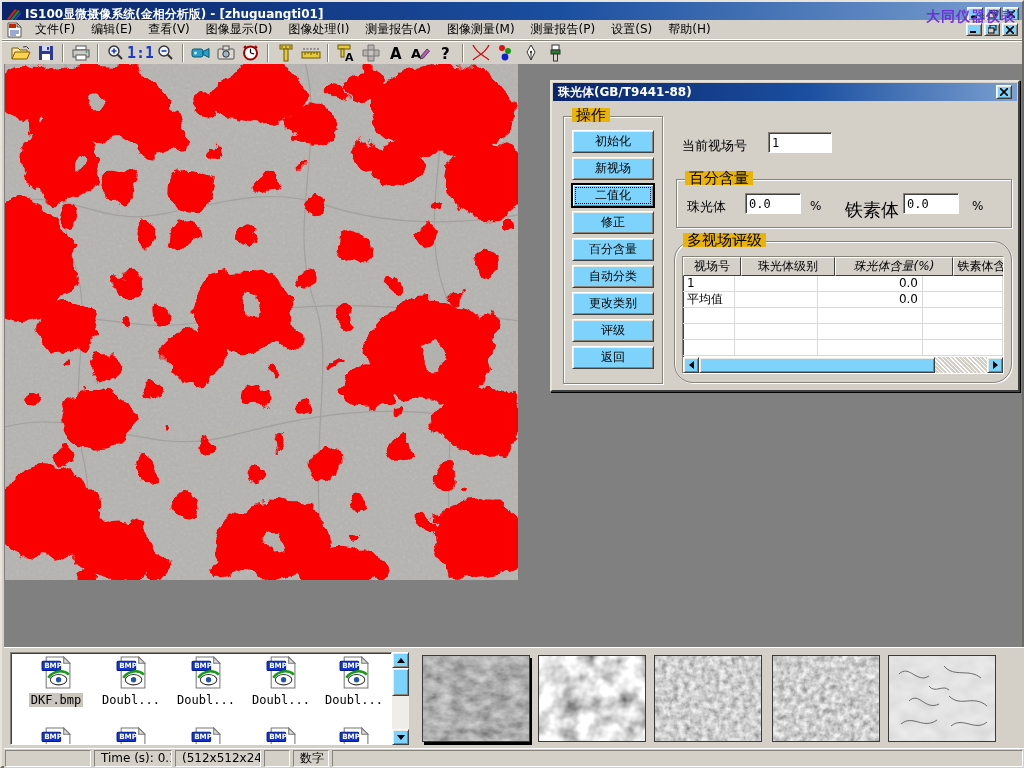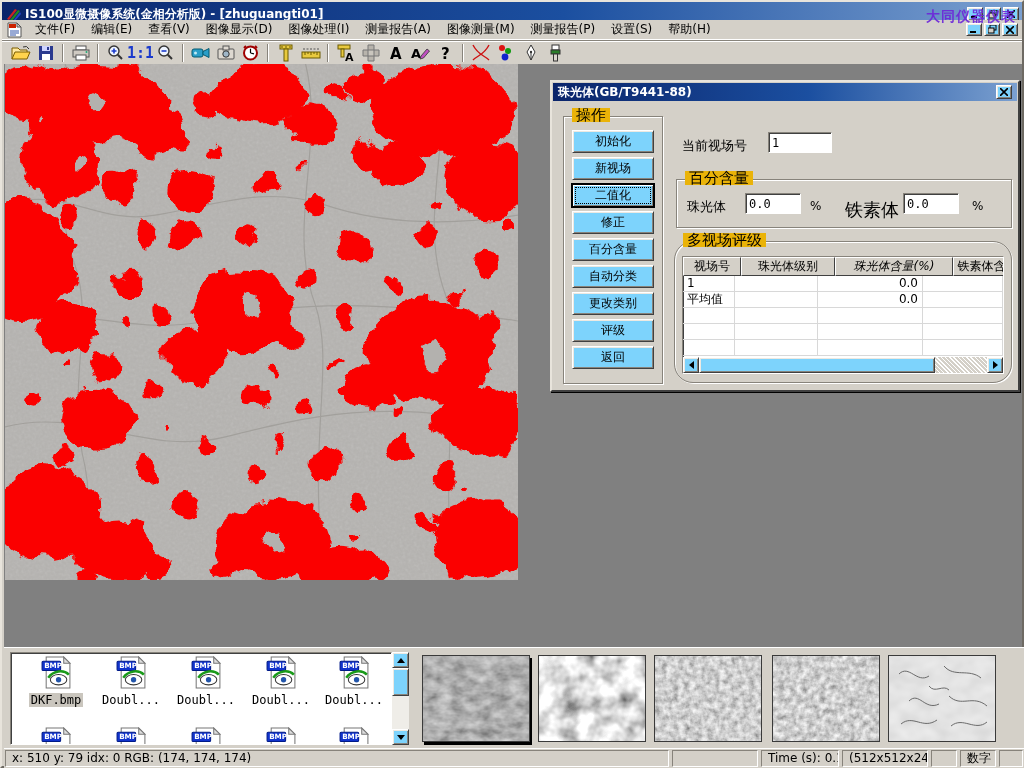--- a/index.html
+++ b/index.html
@@ -723,21 +723,20 @@
             <path d="M60,40 C72,52 84,38 98,50"></path>
             <path d="M12,68 C24,58 34,74 48,64"></path>
             <path d="M62,70 C74,60 86,76 98,66"></path>
             <path d="M40,30 C46,38 54,28 60,34"></path>
       </g>
         </svg>
     </div>
   </div>
 
   <div class="statusbar">
-    <div class="statseg" style="width:664px;">x: 510 y: 79  idx: 0  RGB: (174, 174, 174)</div>
     <div class="statseg" style="width:86px;"></div>
     <div class="statseg" style="width:78px;">Time (s): 0.113</div>
     <div class="statseg" style="width:86px;">(512x512x24)</div>
     <div class="statseg" style="width:26px;"></div>
     <div class="statseg" style="width:36px; text-align:center;">数字</div>
     <div class="statseg" style="flex:1;"></div>
   </div>
 </div>
 
 </body></html>

